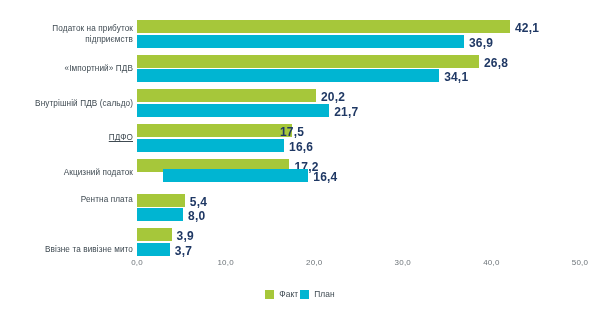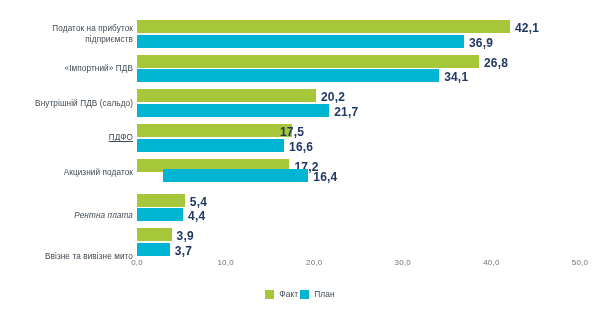--- a/index.html
+++ b/index.html
@@ -132,24 +132,24 @@
       </div>
       <div class="cat-label" style="top: 79.65px;">
         <div>Внутрішній ПДВ (сальдо)</div>
       </div>
       <div class="cat-label" style="top: 114.35px; text-decoration: underline;">
         <div>ПДФО</div>
       </div>
       <div class="cat-label" style="top: 149.05px;">
         <div>Акцизний податок</div>
       </div>
-      <div class="cat-label" style="top: 192px; font-style: italic;">
+      <div class="cat-label" style="top: 176px;">
         <div>Рентна плата</div>
       </div>
-      <div class="cat-label" style="top: 233px;">
+      <div class="cat-label" style="top: 226px;">
         <div>Ввізне та вивізне мито</div>
       </div>
     </div>
 
   <div class="plot-area">
       <div class="bar-row" style="top: 2px; width: 443px;">
         <div class="bar fakt" style="width: 373.006px; background: rgb(166, 199, 58);"></div>
         <div class="bar-value" style="left: 378.006px; color: rgb(31, 56, 100);">42,1</div>
       </div>
       <div class="bar-row" style="top: 16.5px; width: 443px;">
@@ -187,21 +187,21 @@
       <div class="bar-row" style="top: 151px; width: 443px; margin-left: 26px;">
         <div class="bar plan" style="width: 145.304px; background: rgb(0, 181, 210);"></div>
         <div class="bar-value" style="left: 150.304px; color: rgb(31, 56, 100);">16,4</div>
       </div>
       <div class="bar-row" style="top: 175.5px; width: 443px;">
         <div class="bar fakt" style="width: 47.844px; background: rgb(166, 199, 58);"></div>
         <div class="bar-value" style="left: 52.844px; color: rgb(31, 56, 100);">5,4</div>
       </div>
       <div class="bar-row" style="top: 190px; width: 443px;">
         <div class="bar plan" style="width: 46.072px; background: rgb(0, 181, 210);"></div>
-        <div class="bar-value" style="left: 51.072px; color: rgb(31, 56, 100);">4,4</div>
+        <div class="bar-value" style="left: 51.072px; color: rgb(31, 56, 100);">8,0</div>
       </div>
       <div class="bar-row" style="top: 210.2px; width: 443px;">
         <div class="bar fakt" style="width: 34.554px; background: rgb(166, 199, 58);"></div>
         <div class="bar-value" style="left: 39.554px; color: rgb(31, 56, 100);">3,9</div>
       </div>
       <div class="bar-row" style="top: 224.7px; width: 443px;">
         <div class="bar plan" style="width: 32.782px; background: rgb(0, 181, 210);"></div>
         <div class="bar-value" style="left: 37.782px; color: rgb(31, 56, 100);">3,7</div>
       </div>
     </div>

